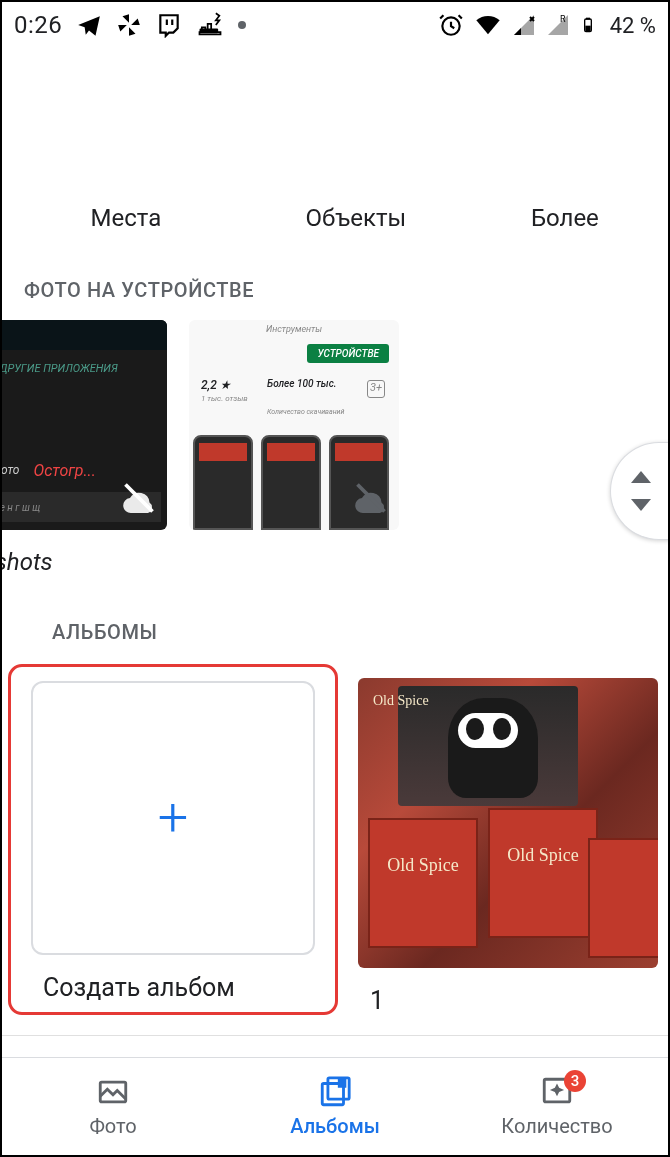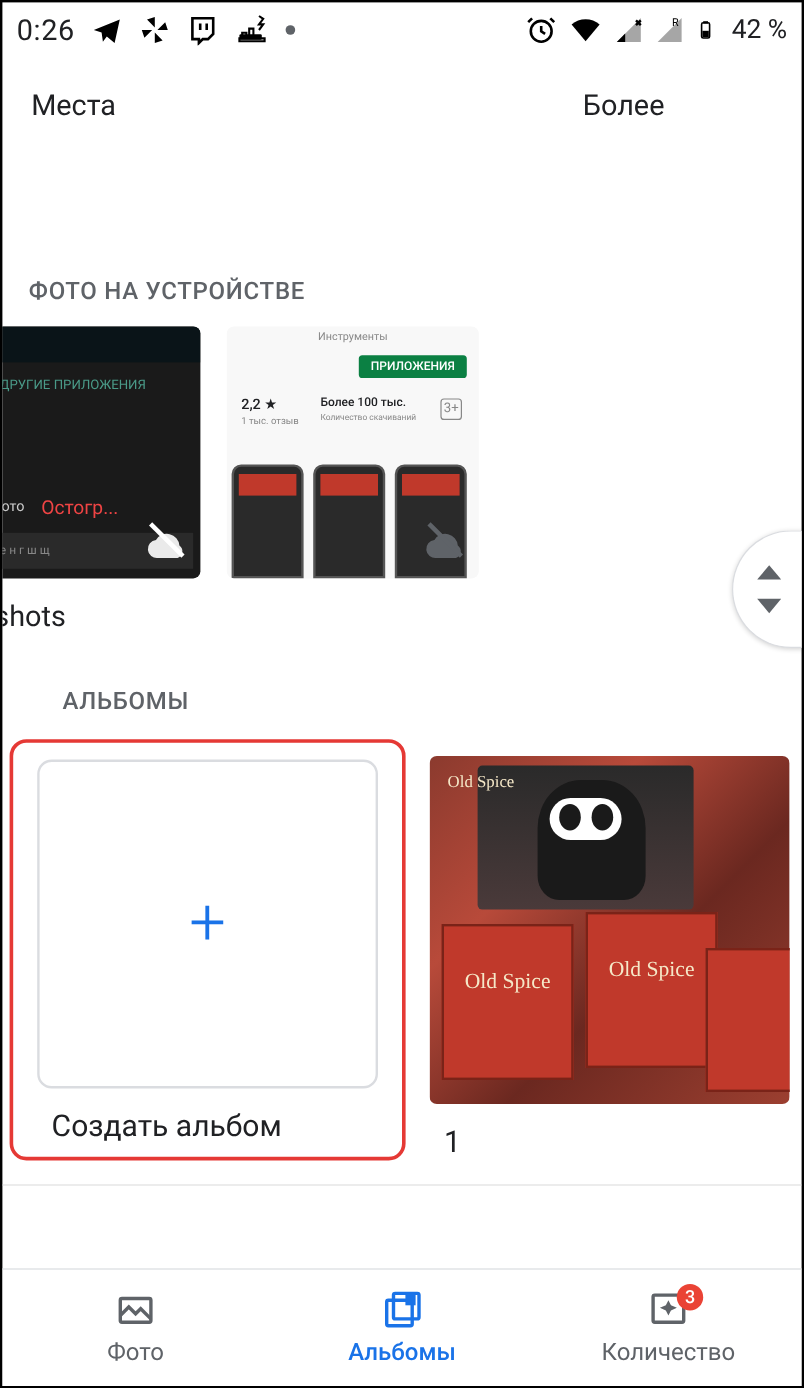--- a/index.html
+++ b/index.html
@@ -9,33 +9,33 @@
   
   .status-bar { height: 46px; display: flex; align-items: center; padding: 0 12px; font-size: 24px; font-weight: 400; }
   .status-left { display: flex; align-items: center; gap: 14px; }
   .status-right { margin-left: auto; display: flex; align-items: center; gap: 10px; }
   .status-time { font-size: 24px; letter-spacing: 0.5px; text-align: right; }
   .status-icon { display: inline-flex; align-items: center; justify-content: center; }
   .status-battery { font-size: 22px; margin-left: 4px; }
 
   
   .top-row { display: flex; gap: 22px; padding: 6px 20px 0 20px; }
-  .top-item { flex: 1; display: flex; flex-direction: row; }
+  .top-item { flex: 1; display: flex; flex-direction: column; align-items: center; }
   .top-item:last-child { flex: 0.8; }
   .grid4 { display: grid; grid-template-columns: 1fr 1fr; grid-template-rows: 28px 98px; gap: 4px; }
   .grid-cell { border-radius: 2px; }
   .top-label { font-size: 24px; margin-top: 20px; color: #202124; }
 
   
   .section-header { font-size: 20px; font-weight: 500; letter-spacing: 0.6px; color: #5f6368; padding: 46px 22px 8px 22px; }
   .section-header.albums { padding: 44px 50px 8px 50px; }
 
   
   .device-row { display: flex; gap: 22px; padding: 10px 0 0 0; align-items: flex-start; position: relative; margin-left: -20px; }
-  .device-item { position: relative; width: 210px; flex-shrink: 0; }
+  .device-item { position: relative; width: 210px; flex-shrink: 0; font-style: italic; }
   .device-item.first { width: 185px; }
   .thumb { width: 210px; height: 210px; border-radius: 6px; overflow: hidden; position: relative; }
   .thumb.first { width: 185px; border-radius: 0 6px 6px 0; }
   .device-label { font-size: 24px; margin-top: 18px; color: #202124; }
 
   .nosync { position: absolute; bottom: 10px; right: 10px; }
   .nosync svg { width: 36px; height: 36px; }
 
   
   .scroll-handle { position: absolute; right: -2px; top: 440px; width: 60px; height: 98px; background: #fff; border: 1px solid #dadce0; border-right: none; border-radius: 50px 0 0 50px; display: flex; flex-direction: column; align-items: center; justify-content: center; box-shadow: 0 1px 4px rgba(0,0,0,0.18); }
@@ -147,20 +147,21 @@
     <div class="grid4">
       <div class="grid-cell" style="background:radial-gradient(#c89838,#9a6820);"></div>
       <div class="grid-cell" style="background:linear-gradient(#d8a878,#b88850);"></div>
       <div class="grid-cell" style="background:linear-gradient(#9aa8b8 35%,#e8e0d0 35%);position:relative;">
           <div style="position:absolute;left:28%;bottom:18%;width:44%;height:55%;background:#e0dccc;clip-path:polygon(20% 100%,20% 40%,35% 40%,50% 10%,65% 40%,80% 40%,80% 100%);"></div>
         </div>
       <div class="grid-cell" style="background:linear-gradient(#3a2818 50%,#c8a878 50%);position:relative;">
           <div style="position:absolute;top:5%;left:25%;width:50%;height:40%;background:#5a2818;border-radius:50% 50% 10% 10%;"></div>
         </div>
     </div>
+    <div class="top-label">Объекты</div>
   </div>
   <div class="top-item">
     <div class="grid4" style="grid-template-columns:1fr 0.3fr;">
       <div class="grid-cell" style="background:linear-gradient(#c8a888,#987050);"></div>
       <div class="grid-cell" style="background:#7a8868;"></div>
       <div class="grid-cell" style="background:linear-gradient(#6a5848,#8a7858);position:relative;">
           <div style="position:absolute;left:15%;top:20%;width:70%;height:60%;background:#e8e4d8;"></div>
           <div style="position:absolute;left:30%;top:30%;width:30%;height:30%;background:radial-gradient(#fff,#d8d0b8);border-radius:50%;"></div>
         </div>
       <div class="grid-cell" style="background:#485040;"></div>
@@ -185,25 +186,25 @@
             <path d="M19 15a7 7 0 00-13-3 5 5 0 001 10h11a4 4 0 001-7z" opacity="0.9"></path>
             <path d="M3 3l18 18" stroke="#fff" stroke-width="2.5"></path>
           </svg></div>
     </div>
     <div class="device-label">nshots</div>
   </div>
 
   <div class="device-item">
     <div class="thumb" style="background:#f8f8f8;">
       <div style="position:absolute;top:4px;left:0;right:0;text-align:center;font-size:9px;color:#888;">Инструменты</div>
-      <div style="position:absolute;top:24px;right:10px;background:#0b8043;color:#fff;font-size:10px;padding:4px 10px;border-radius:3px;font-weight:500;">ПРИЛОЖЕНИЯ</div>
+      <div style="position:absolute;top:24px;right:10px;background:#0b8043;color:#fff;font-size:10px;padding:4px 10px;border-radius:3px;font-weight:500;">УСТРОЙСТВЕ</div>
       <div style="position:absolute;top:58px;left:12px;font-size:12px;font-weight:500;">2,2 ★</div>
       <div style="position:absolute;top:74px;left:12px;font-size:8px;color:#888;">1 тыс. отзыв</div>
       <div style="position:absolute;top:58px;left:78px;font-size:10px;font-weight:500;">Более 100 тыс.</div>
-      <div style="position:absolute;top:72px;left:78px;font-size:7px;color:#888;">Количество скачиваний</div>
+      <div style="position:absolute;top:88px;left:78px;font-size:7px;color:#888;">Количество скачиваний</div>
       <div style="position:absolute;top:60px;right:14px;width:18px;height:18px;border:1.5px solid #888;border-radius:3px;font-size:11px;text-align:center;color:#888;">3+</div>
       <div style="position:absolute;bottom:0;left:4px;width:60px;height:95px;background:#2a2a2a;border-radius:8px 8px 0 0;border:2px solid #555;">
           <div style="margin:6px 4px;height:18px;background:#c0392b;"></div>
         </div>
       <div style="position:absolute;bottom:0;left:72px;width:60px;height:95px;background:#2a2a2a;border-radius:8px 8px 0 0;border:2px solid #555;">
           <div style="margin:6px 4px;height:18px;background:#c0392b;"></div>
         </div>
       <div style="position:absolute;bottom:0;left:140px;width:60px;height:95px;background:#2a2a2a;border-radius:8px 8px 0 0;border:2px solid #555;">
           <div style="margin:6px 4px;height:18px;background:#c0392b;"></div>
         </div>

